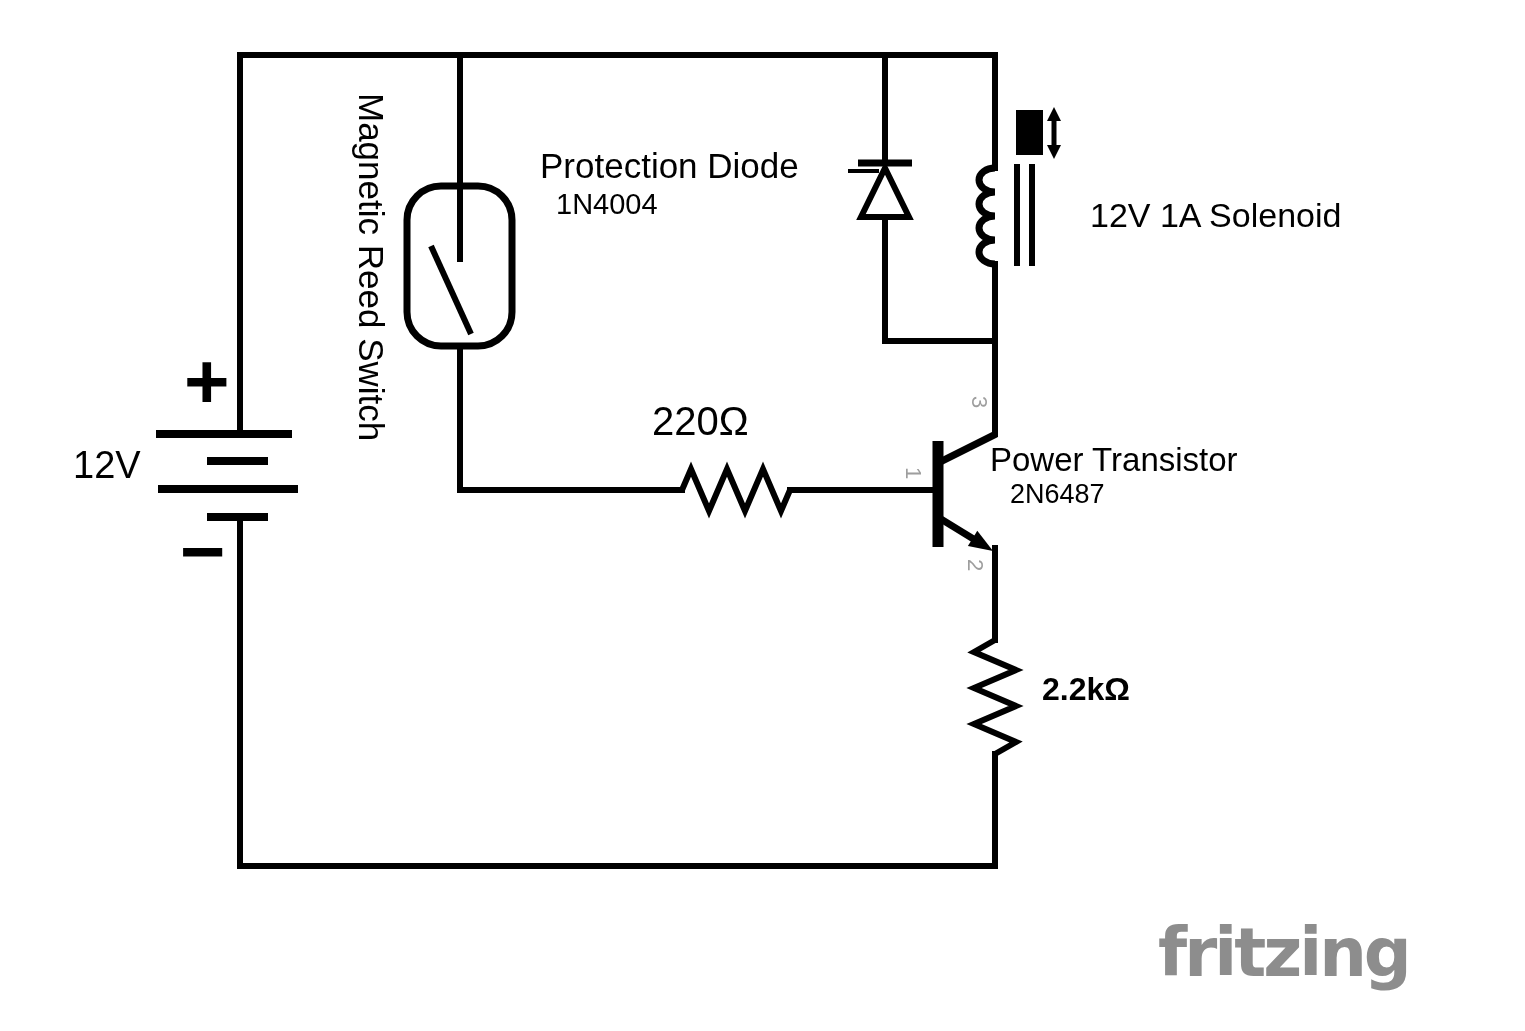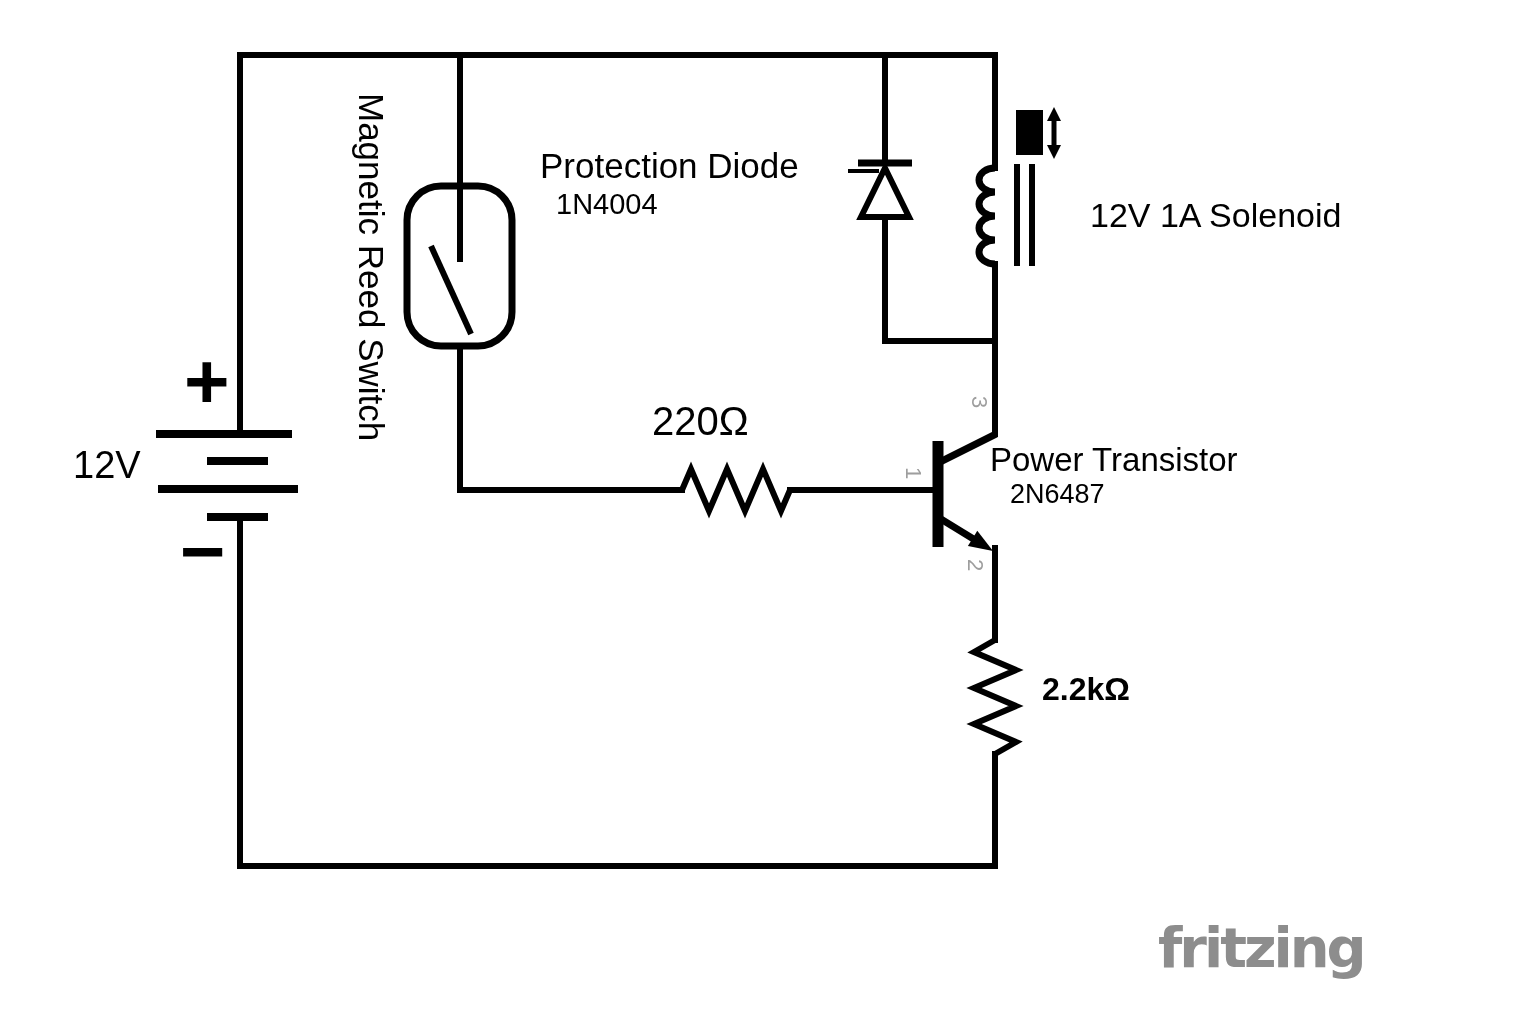--- a/index.html
+++ b/index.html
@@ -47,21 +47,21 @@
     transform-origin: 0 0;
     font-family: "Liberation Sans", sans-serif;
   }
   .pin-3 { left: 990px; top: 396px; }
   .pin-1 { left: 924px; top: 467px; }
   .pin-2 { left: 986px; top: 559px; }
   .logo {
     position: absolute;
     left: 1158px;
     top: 920px;
-    font-size: 56px;
+    font-size: 67px;
     font-weight: bold;
     letter-spacing: -3px;
     color: #8d8d8d;
     line-height: 1;
     font-family: "DejaVu Sans", sans-serif;
   }
 </style>
 </head>
 <body>
 

